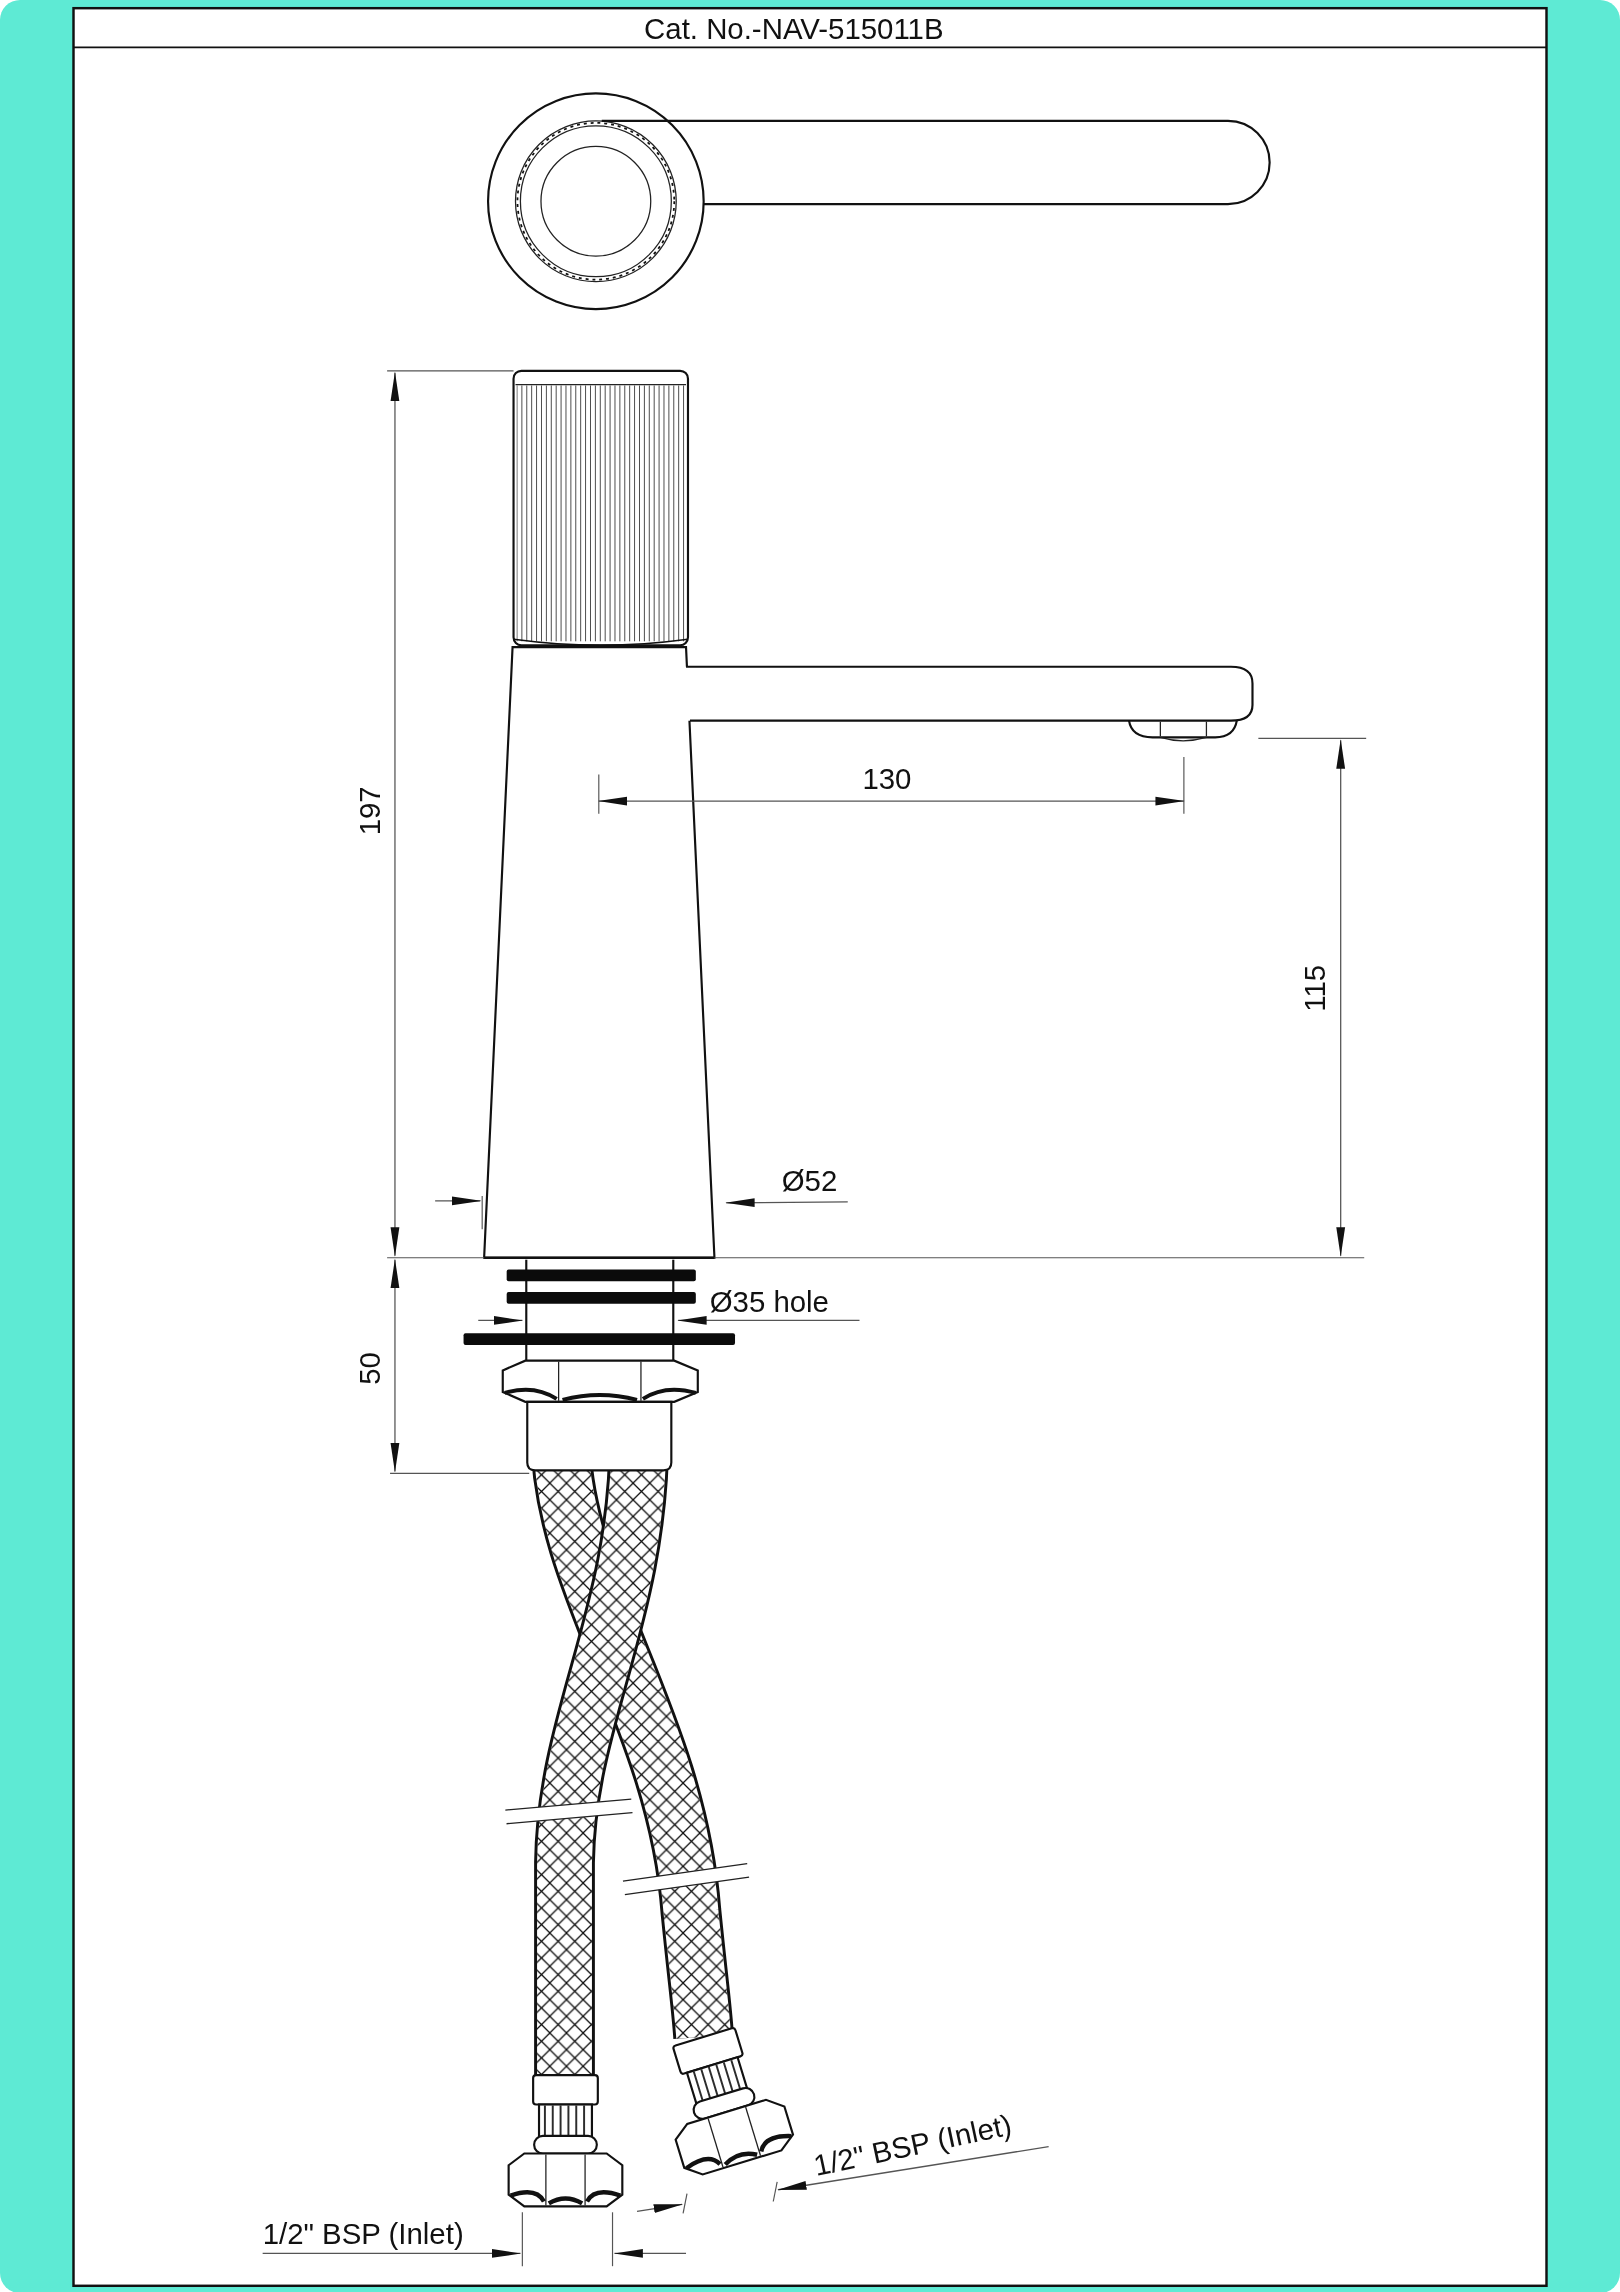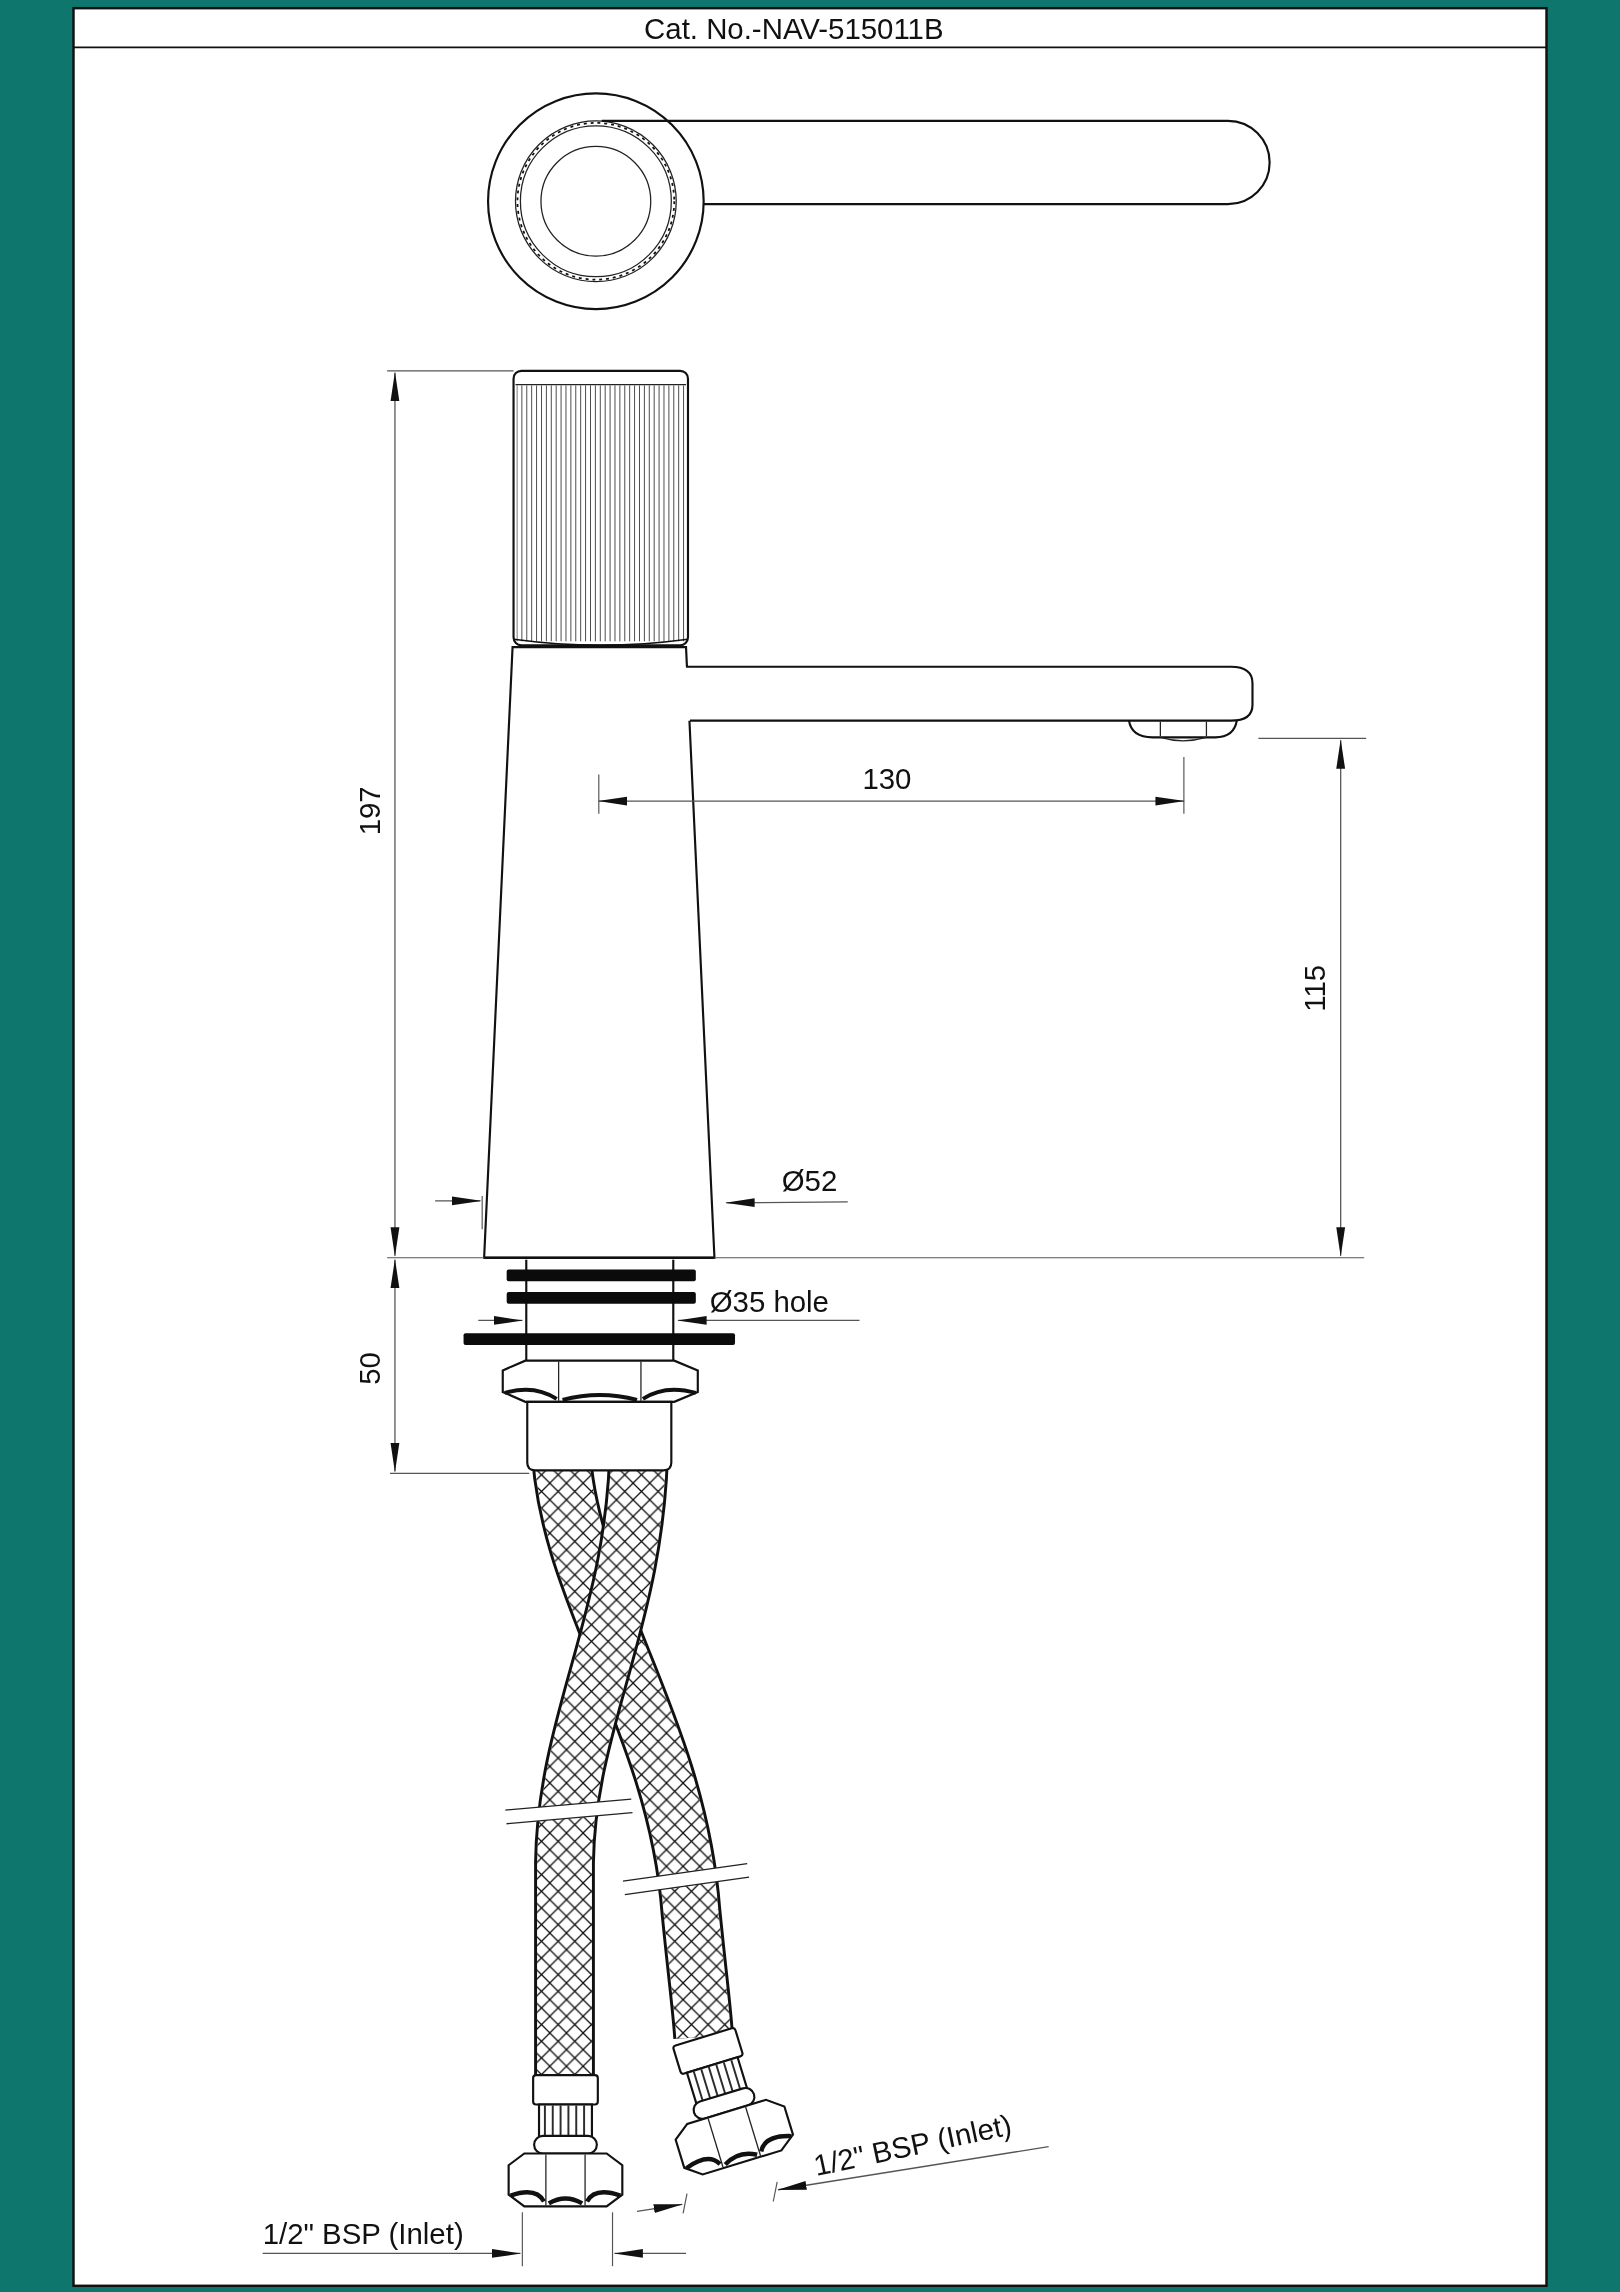--- a/index.html
+++ b/index.html
@@ -1,17 +1,17 @@
 <!DOCTYPE html>
 <html><head>
 <meta charset="utf-8">
 <style>
   html,body{margin:0;padding:0;background:#fff;}
-  #page{position:relative;width:1620px;height:2293px;background:#0f766e;
-        font-family:"Liberation Sans",sans-serif;}
+  #page{position:relative;width:1620px;height:2293px;background:#5eead4;
+        font-family:"Liberation Sans",sans-serif;border-radius:20px;}
   svg{position:absolute;left:0;top:0;}
   text{font-family:"Liberation Sans",sans-serif;fill:#111;}
   .dimtxt{font-size:30px;}
   .titletxt{font-size:30px;}
   .outline{stroke:#111;stroke-width:2.2;fill:none;}
   .outlineF{stroke:#111;stroke-width:2.2;fill:#fff;}
   .thin{stroke:#222;stroke-width:1.3;fill:none;}
   .dim{stroke:#555;stroke-width:1.3;fill:none;}
   .ext{stroke:#555;stroke-width:1.2;fill:none;}
   .solidbar{fill:#0b0b0b;stroke:none;}

